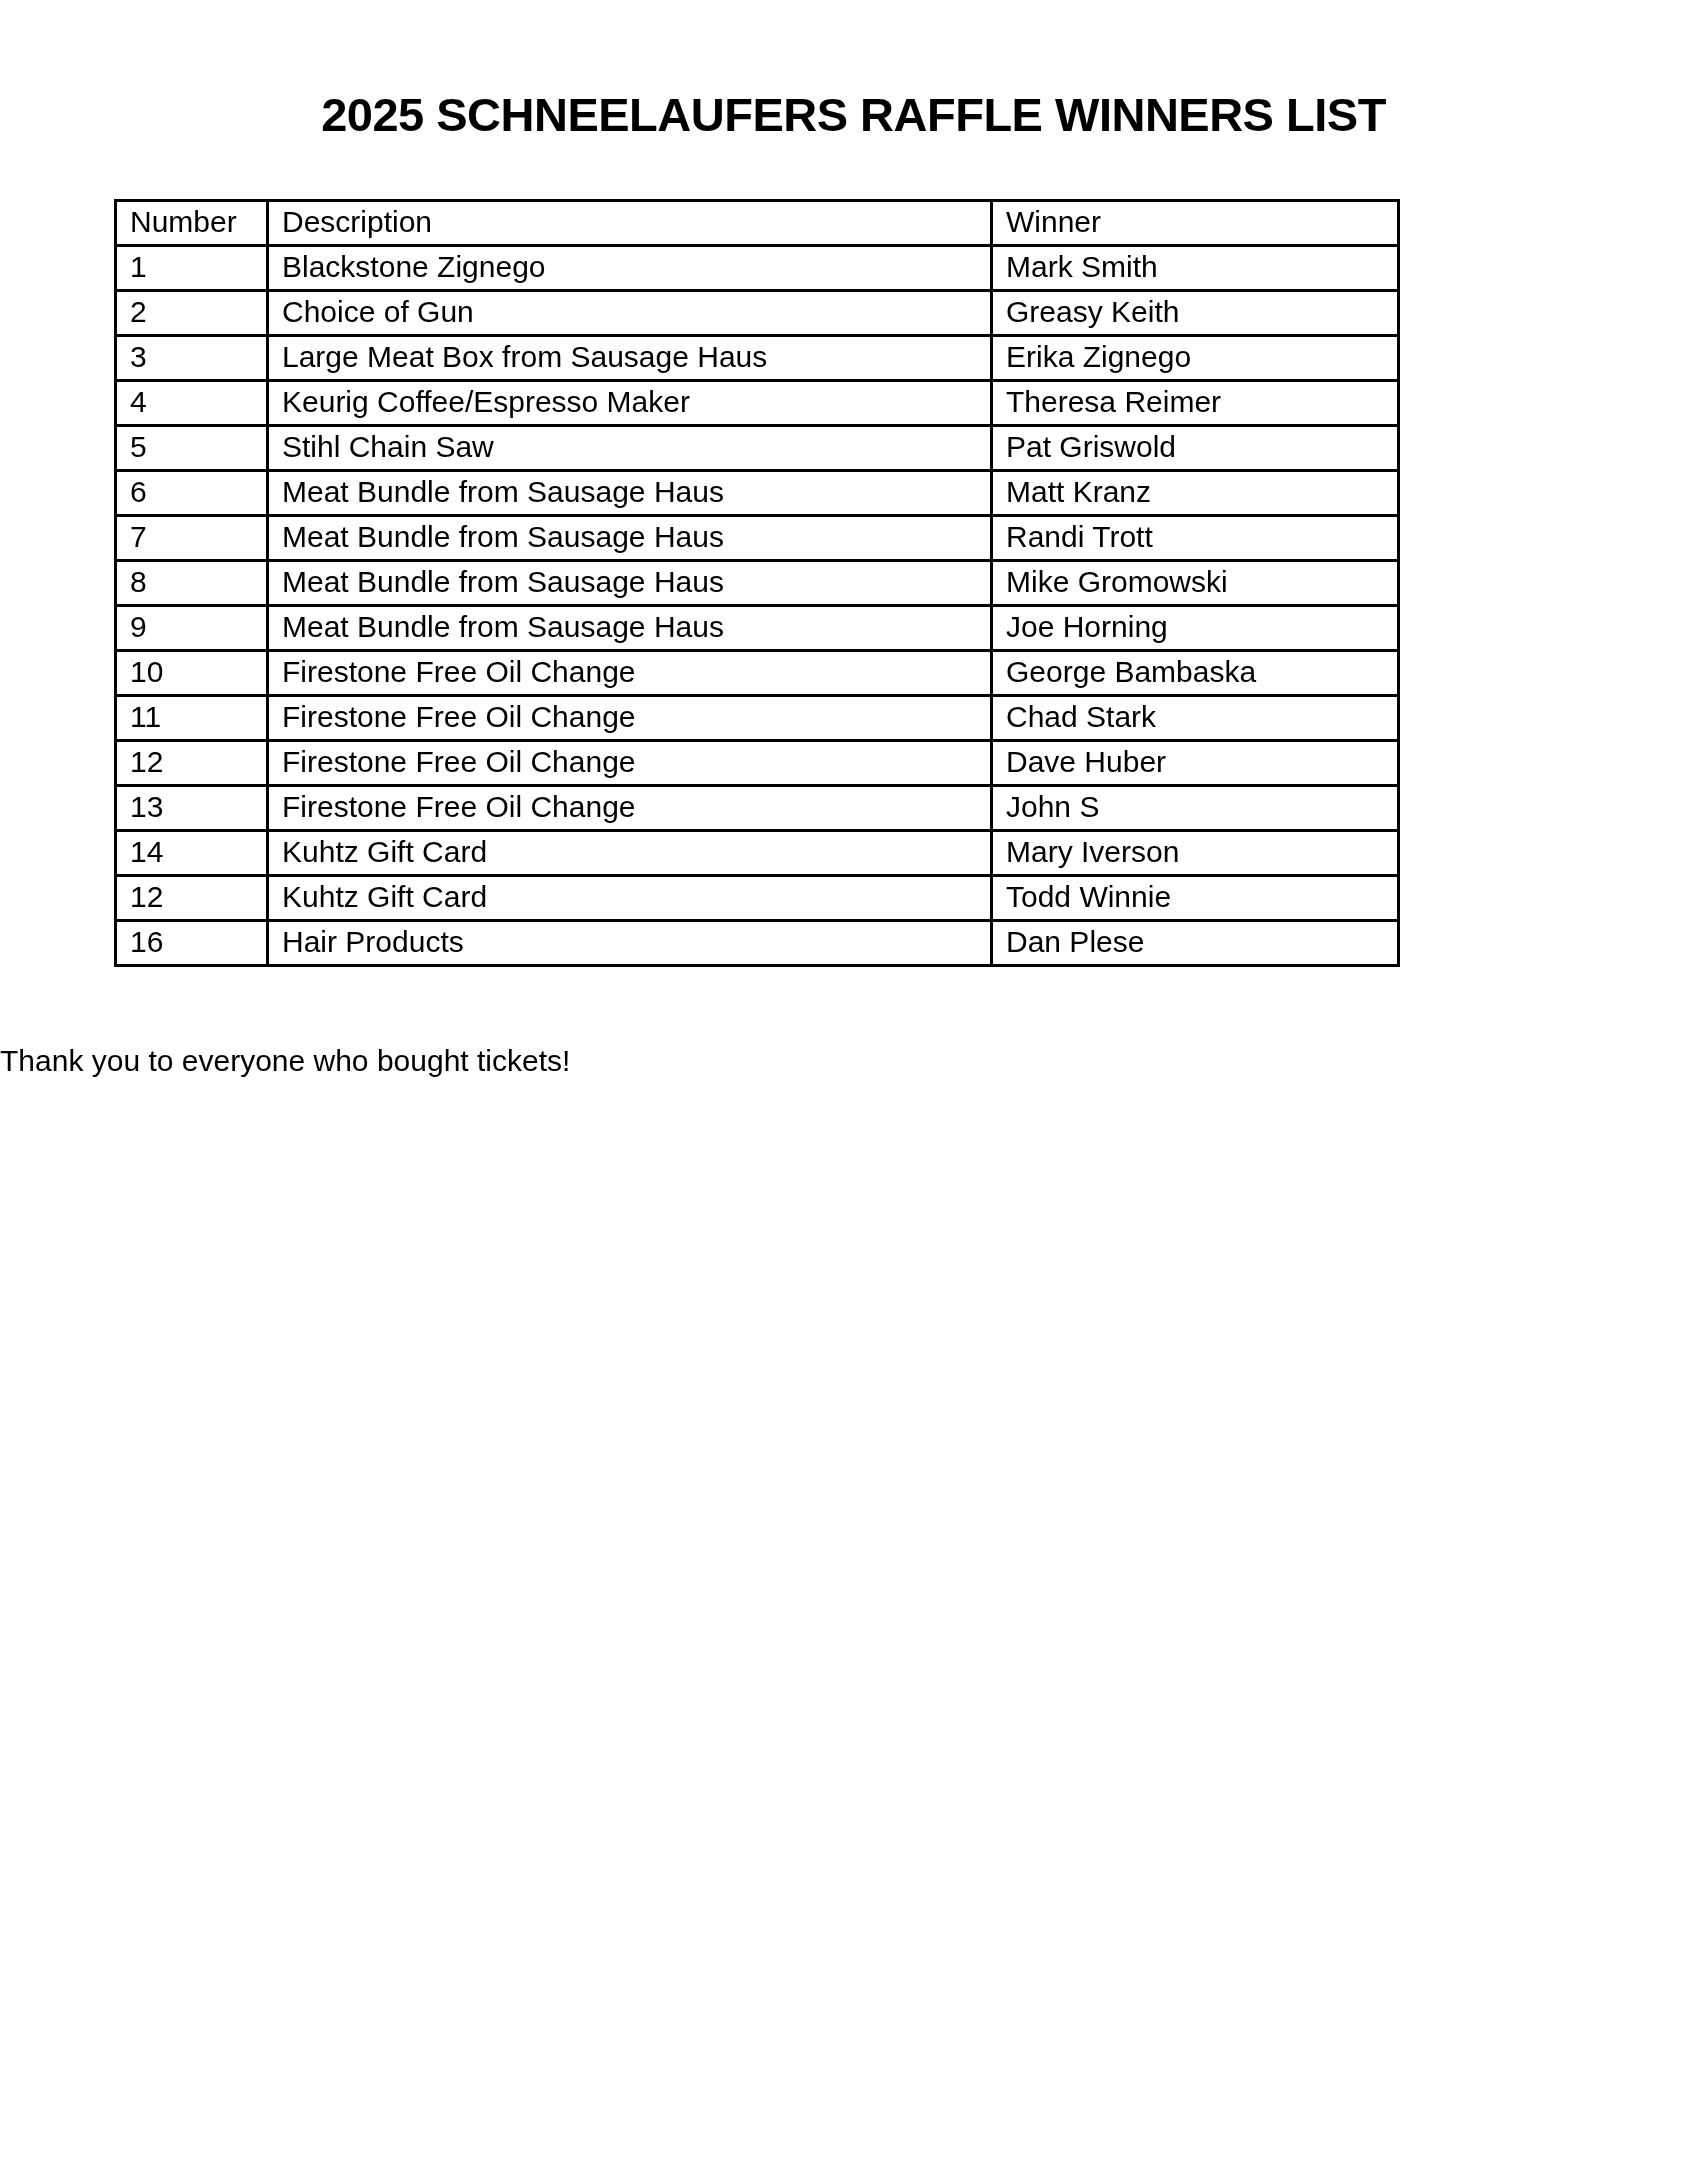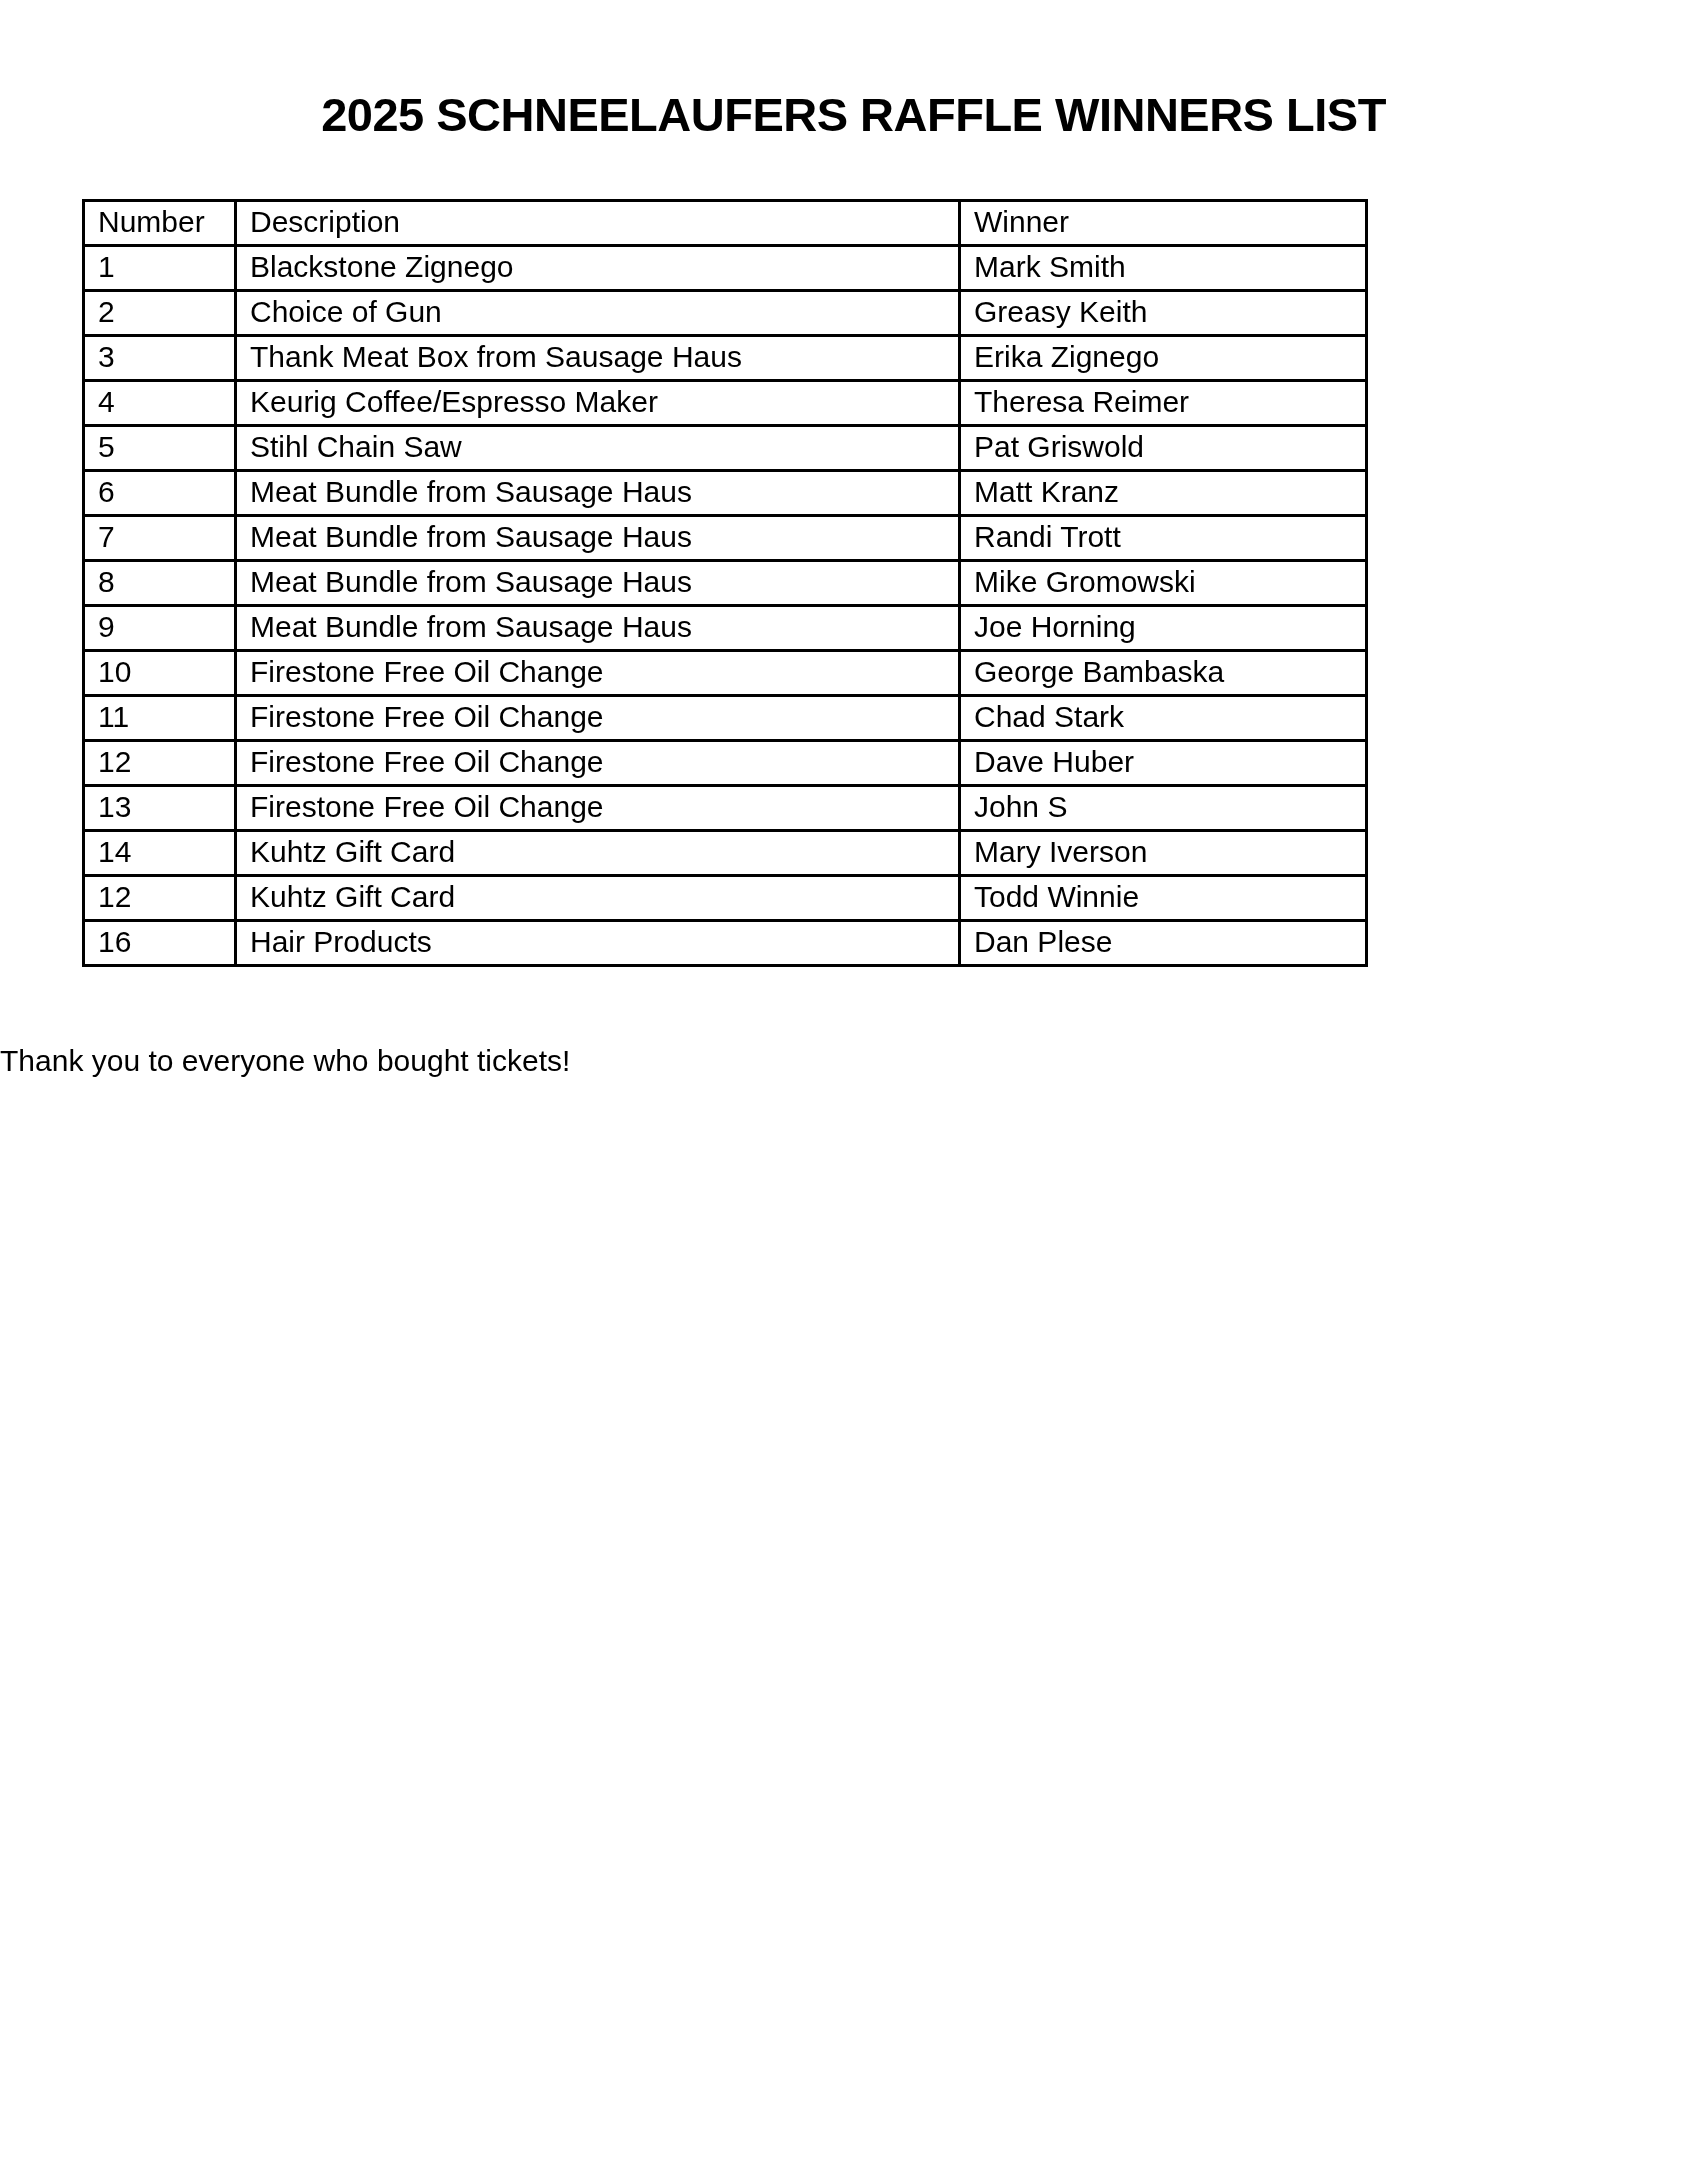--- a/index.html
+++ b/index.html
@@ -16,21 +16,21 @@
   .page-title {
     margin: 87px 0 0 0;
     text-align: center;
     font-size: 47px;
     font-weight: bold;
     line-height: 55px;
     letter-spacing: -0.5px;
     padding-left: 24px;
   }
   table.winners-table {
-    margin: 57px 0 0 82px;
+    margin: 57px 0 0 114px;
     width: 1283px;
     border-collapse: collapse;
     table-layout: fixed;
   }
   .winners-table col.col-number { width: 152px; }
   .winners-table col.col-description { width: 724px; }
   .winners-table col.col-winner { width: 407px; }
   .winners-table th,
   .winners-table td {
     border: 3px solid #000000;
@@ -75,21 +75,21 @@
         <td>Blackstone Zignego</td>
         <td>Mark Smith</td>
       </tr>
       <tr>
         <td>2</td>
         <td>Choice of Gun</td>
         <td>Greasy Keith</td>
       </tr>
       <tr>
         <td>3</td>
-        <td>Thank Meat Box from Sausage Haus</td>
+        <td>Large Meat Box from Sausage Haus</td>
         <td>Erika Zignego</td>
       </tr>
       <tr>
         <td>4</td>
         <td>Keurig Coffee/Espresso Maker</td>
         <td>Theresa Reimer</td>
       </tr>
       <tr>
         <td>5</td>
         <td>Stihl Chain Saw</td>

